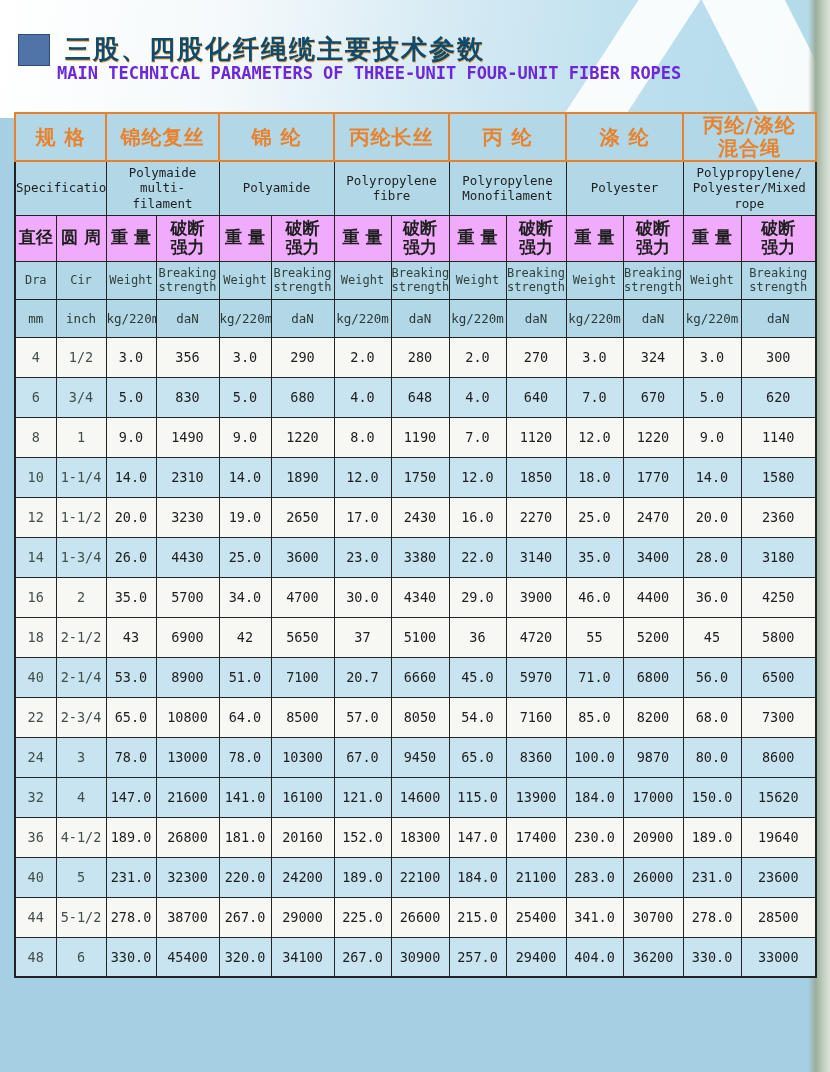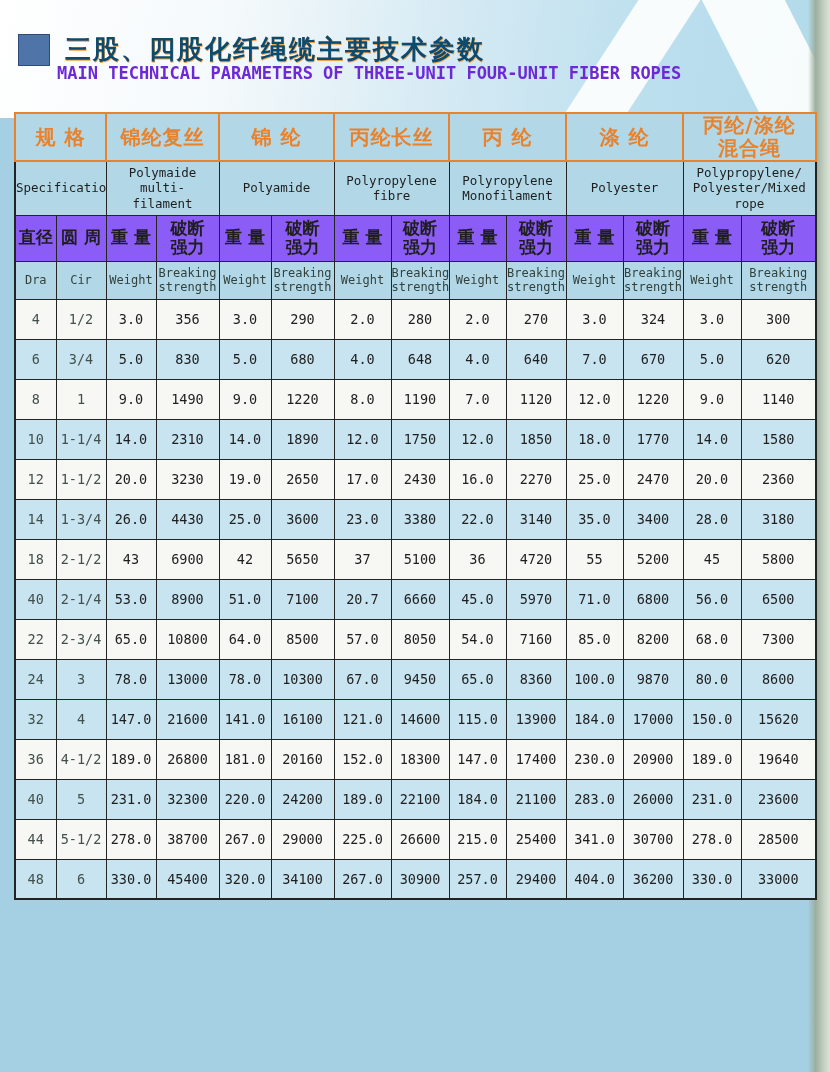--- a/index.html
+++ b/index.html
@@ -49,21 +49,21 @@
   }
   tr.r-gcn{height:46px;}
   tr.r-gcn th{
     border:2.5px solid #e8822c; color:#e8822c; background:#b2d8e8;
     font-size:20px; font-weight:bold; letter-spacing:1px;
     font-family:"DejaVu Sans",sans-serif; line-height:1.15;
   }
   tr.r-gen{height:54px;}
   tr.r-gen th{background:#b2d8e8; font-size:12.5px; font-weight:normal; line-height:1.25;}
   tr.r-cn{height:46px;}
-  tr.r-cn th{background:#8b5cf6; font-size:17px; font-weight:bold; line-height:1.12;
+  tr.r-cn th{background:#f0abfc; font-size:17px; font-weight:bold; line-height:1.12;
     font-family:"DejaVu Sans",sans-serif;}
   tr.r-en{height:38px;}
   tr.r-en th{background:#b2d8e8; font-size:12px; font-weight:normal; color:#33413d; line-height:1.2;}
   tr.r-unit{height:38px;}
   tr.r-unit th{background:#b2d8e8; font-size:12.5px; font-weight:normal; color:#2c3a36;}
   tbody tr{height:40px; font-size:13.5px;}
   tbody tr.plain td{background:#f7f8f4;}
   tbody tr.shaded td{background:#c8e4f0;}
   tbody td:nth-child(1),tbody td:nth-child(2){color:#42504c;}
 </style>
@@ -162,20 +162,36 @@
           <th>Weight</th>
           <th>Breaking
 strength</th>
           <th>Weight</th>
           <th>Breaking
 strength</th>
           <th>Weight</th>
           <th>Breaking
 strength</th>
         </tr>
+      <tr class="r-unit">
+          <th>mm</th>
+          <th>inch</th>
+          <th>kg/220m</th>
+          <th>daN</th>
+          <th>kg/220m</th>
+          <th>daN</th>
+          <th>kg/220m</th>
+          <th>daN</th>
+          <th>kg/220m</th>
+          <th>daN</th>
+          <th>kg/220m</th>
+          <th>daN</th>
+          <th>kg/220m</th>
+          <th>daN</th>
+        </tr>
     </thead>
     <tbody>
         <tr class="plain">
           <td>4</td>
           <td>1/2</td>
           <td>3.0</td>
           <td>356</td>
           <td>3.0</td>
           <td>290</td>
           <td>2.0</td>
@@ -261,20 +277,36 @@
           <td>23.0</td>
           <td>3380</td>
           <td>22.0</td>
           <td>3140</td>
           <td>35.0</td>
           <td>3400</td>
           <td>28.0</td>
           <td>3180</td>
         </tr>
         <tr class="plain">
+          <td>16</td>
+          <td>2</td>
+          <td>35.0</td>
+          <td>5700</td>
+          <td>34.0</td>
+          <td>4700</td>
+          <td>30.0</td>
+          <td>4340</td>
+          <td>29.0</td>
+          <td>3900</td>
+          <td>46.0</td>
+          <td>4400</td>
+          <td>36.0</td>
+          <td>4250</td>
+        </tr>
+        <tr class="plain">
           <td>18</td>
           <td>2-1/2</td>
           <td>43</td>
           <td>6900</td>
           <td>42</td>
           <td>5650</td>
           <td>37</td>
           <td>5100</td>
           <td>36</td>
           <td>4720</td>

